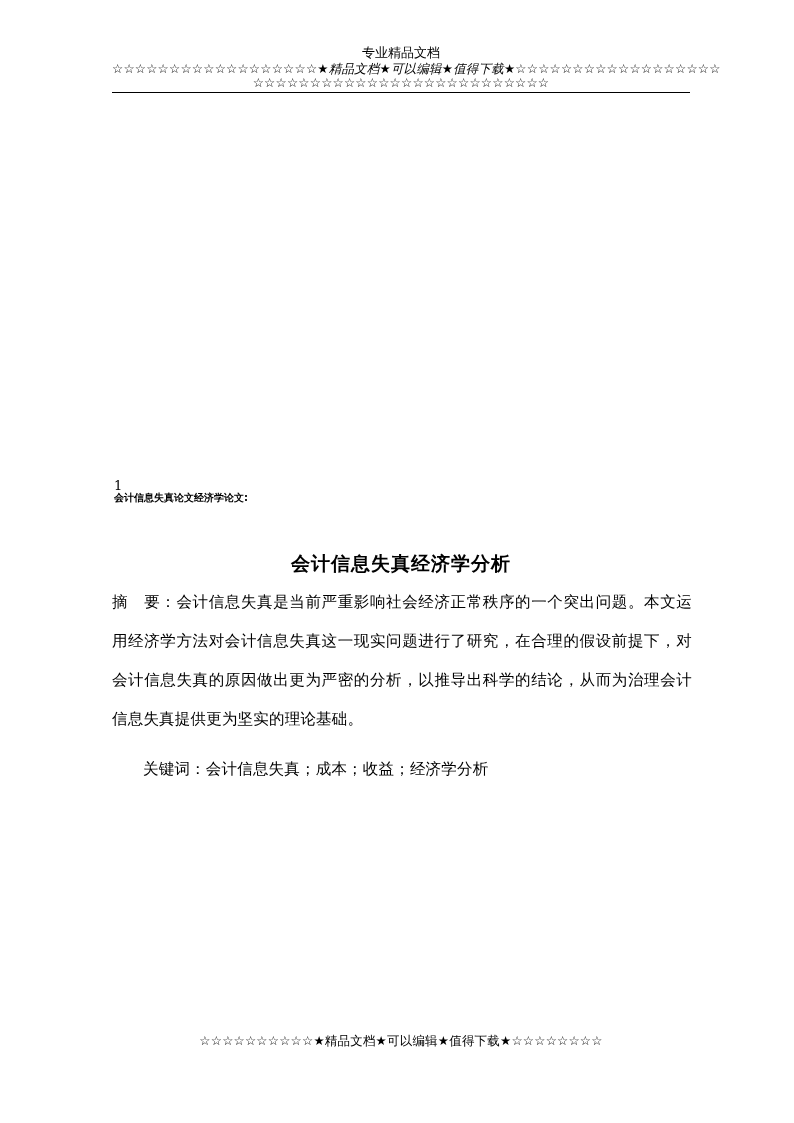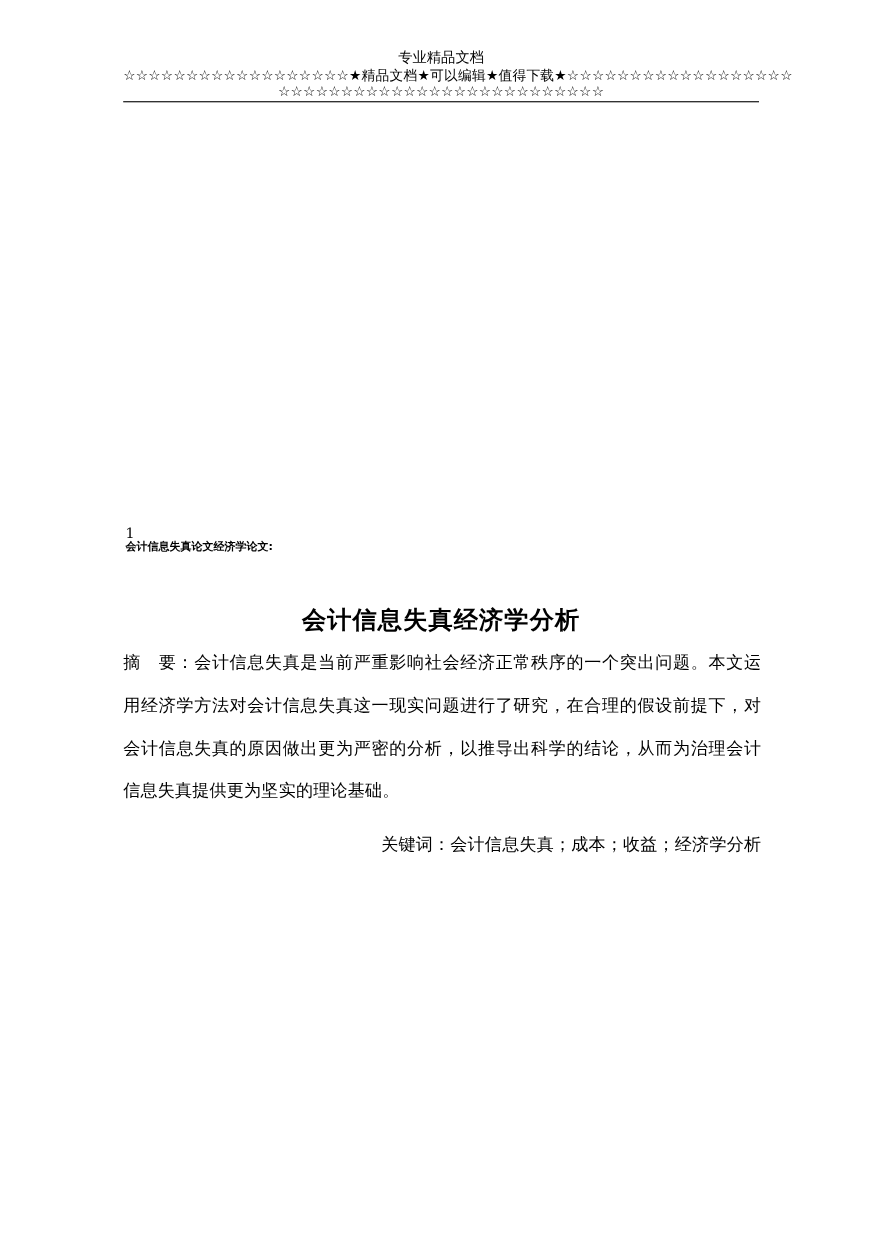--- a/index.html
+++ b/index.html
@@ -38,20 +38,21 @@
     letter-spacing: 0px;
     color: #000;
   }
   .star-band {
     font-family: "DejaVu Sans", sans-serif;
     font-size: 12.5px;
     line-height: 14px;
     letter-spacing: 0.2px;
     white-space: nowrap;
     color: #000;
+    font-style: italic;
   }
   .star-band.row1 {
     text-align: left;
     margin-top: 1px;
   }
   .star-band.row2 {
     text-align: center;
     margin-top: 0px;
   }
   .header-rule {
@@ -86,21 +87,21 @@
     white-space: nowrap;
   }
 
   .doc-title {
     position: absolute;
     left: 112px;
     top: 536px;
     width: 578px;
     text-align: center;
     font-family: "DejaVu Sans", sans-serif;
-    font-size: 22px;
+    font-size: 19px;
     font-weight: bold;
     line-height: 28px;
     letter-spacing: 1px;
     color: #000;
   }
 
   .body-block {
     position: absolute;
     left: 112px;
     top: 583px;
@@ -119,22 +120,21 @@
   }
   .para.indent {
     text-indent: 2em;
   }
   .para.gap {
     margin-top: 11px;
   }
   .para.keywords {
     text-indent: 2em;
     margin-top: 11px;
-    text-align: right;
-    font-family: Liberation Mono, monospace;
+    text-align: left;
   }
 
   
   .doc-footer {
     position: absolute;
     left: 112px;
     top: 1033px;
     width: 578px;
     text-align: center;
     font-family: "DejaVu Sans", sans-serif;
@@ -161,14 +161,15 @@
 
   <div class="running-label">会计信息失真论文经济学论文:</div>
 
   <h1 class="doc-title">会计信息失真经济学分析</h1>
 
   <div class="body-block">
     <p class="para">摘　要：会计信息失真是当前严重影响社会经济正常秩序的一个突出问题。本文运用经济学方法对会计信息失真这一现实问题进行了研究，在合理的假设前提下，对会计信息失真的原因做出更为严密的分析，以推导出科学的结论，从而为治理会计信息失真提供更为坚实的理论基础。</p>
     <p class="para keywords">关键词：会计信息失真；成本；收益；经济学分析</p>
   </div>
 
+  <div class="doc-footer">☆☆☆☆☆☆☆☆☆☆★精品文档★可以编辑★值得下载★☆☆☆☆☆☆☆☆</div>
 
 </div>
 
 </body></html>

